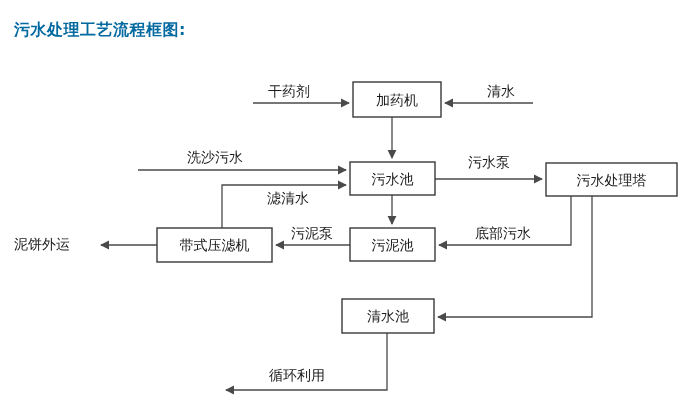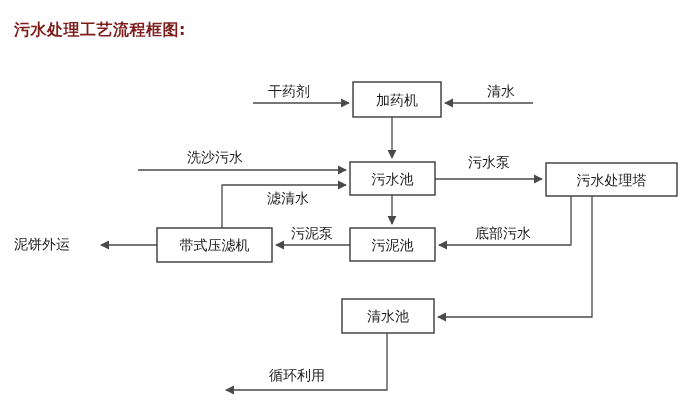--- a/index.html
+++ b/index.html
@@ -13,21 +13,21 @@
     position: relative;
     font-family: "DejaVu Sans", "Liberation Sans", sans-serif;
     overflow: hidden;
   }
   #page-title {
     position: absolute;
     left: 14px;
     top: 20px;
     font-size: 16px;
     font-weight: bold;
-    color: #7f1d1d;
+    color: #0369a1;
     letter-spacing: 0.5px;
     white-space: nowrap;
   }
   #flow-svg {
     position: absolute;
     left: 0;
     top: 0;
     width: 700px;
     height: 420px;
   }

